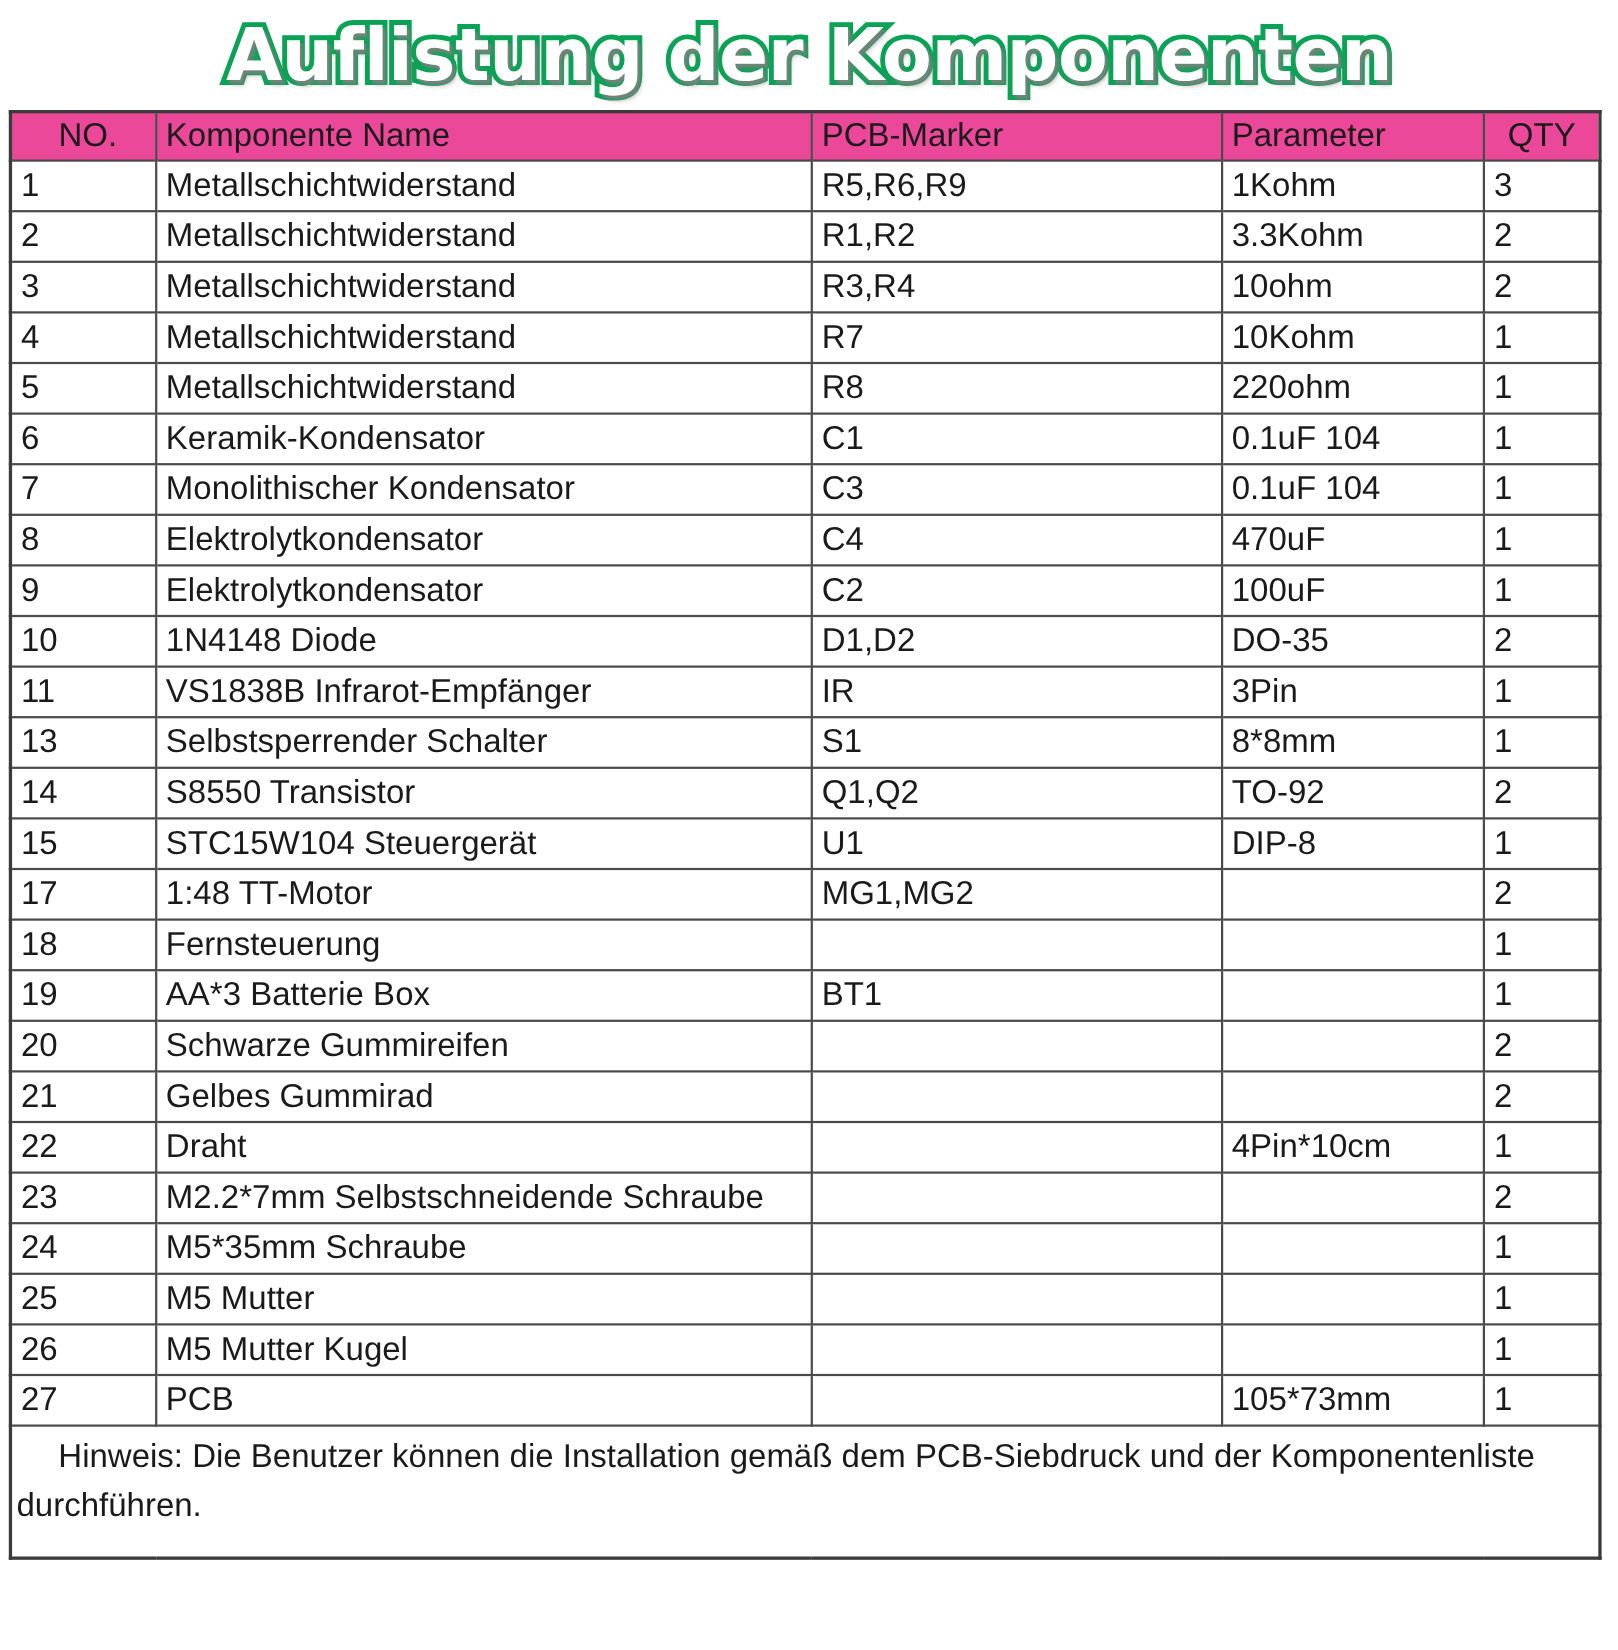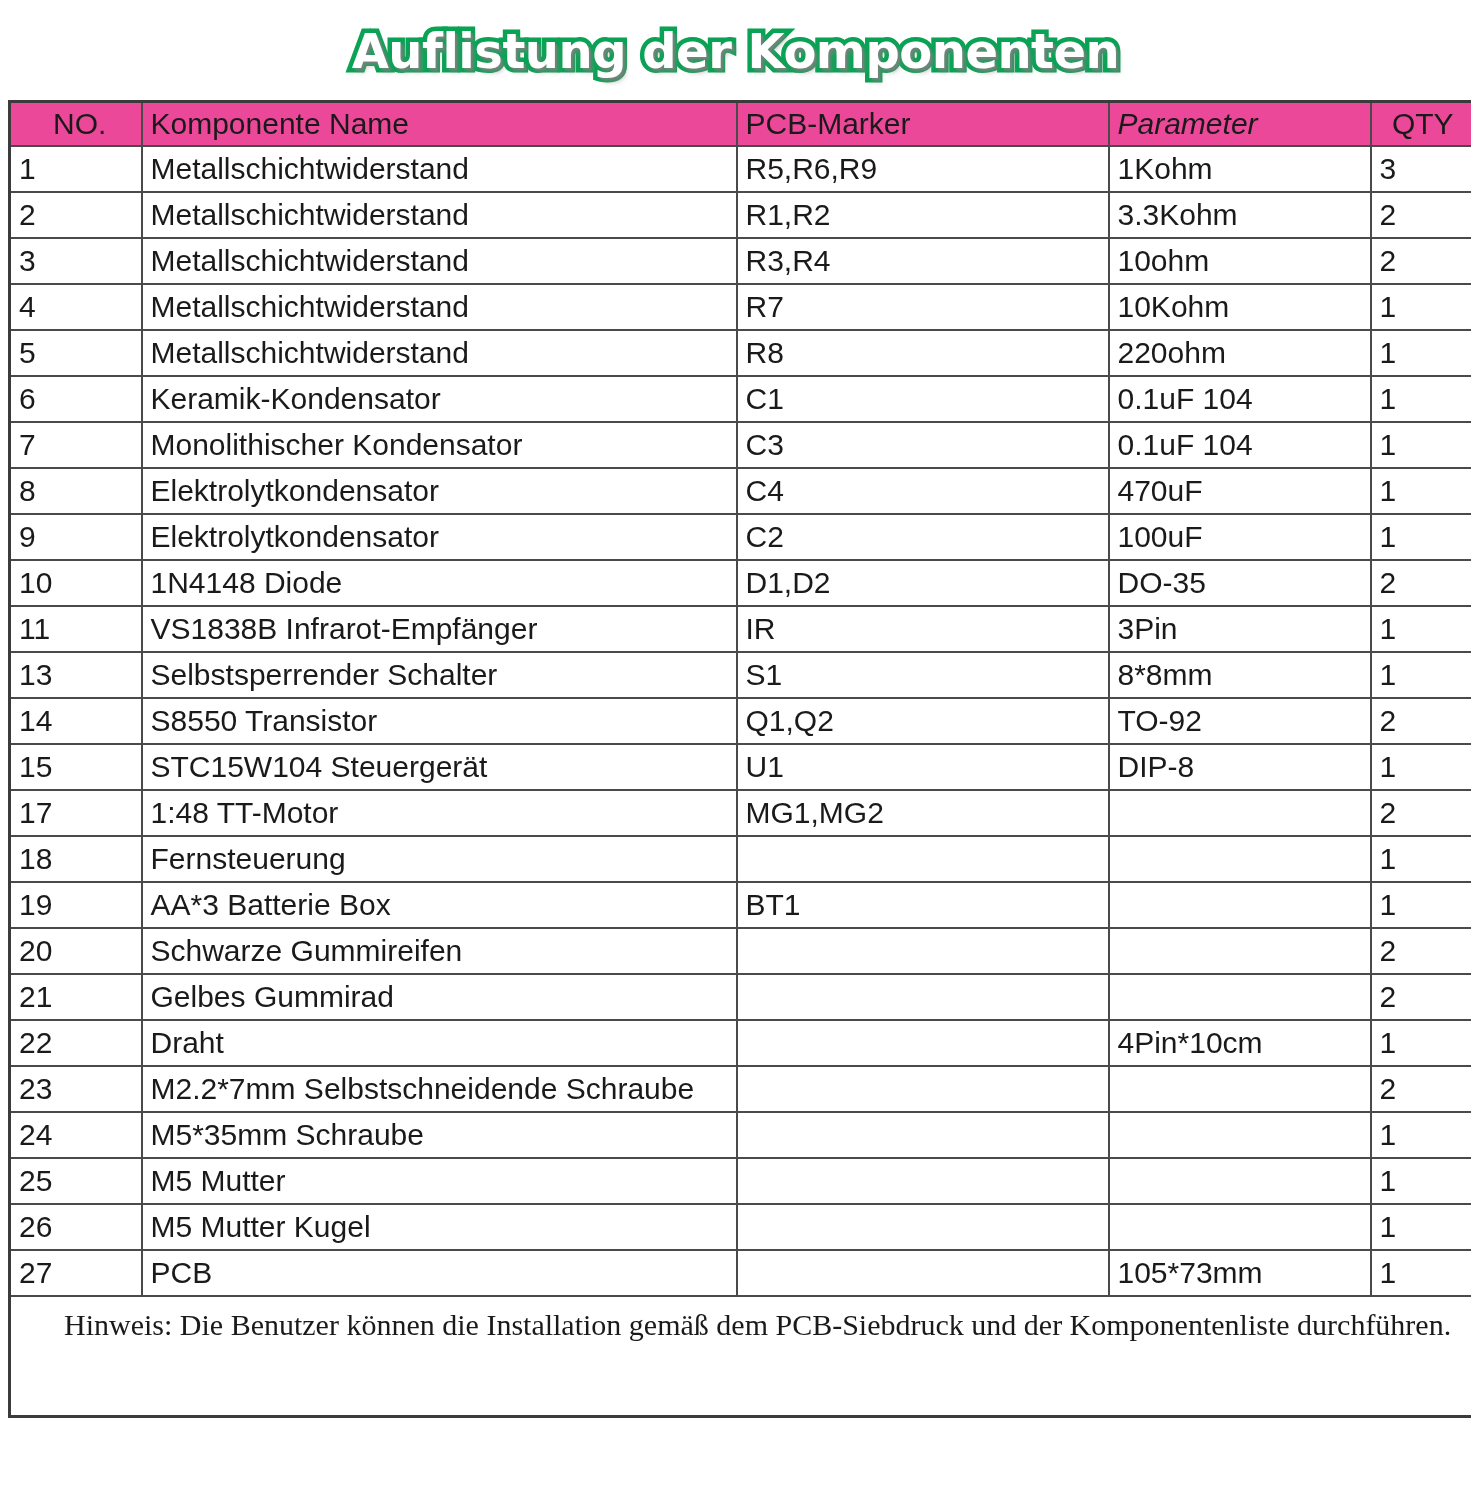--- a/index.html
+++ b/index.html
@@ -20,21 +20,21 @@
     display: flex;
     align-items: center;
     justify-content: center;
     padding-top: 2px;
     box-sizing: border-box;
   }
   .title {
     position: relative;
     font-family: "DejaVu Sans", sans-serif;
     font-weight: bold;
-    font-size: 48px;
+    font-size: 66px;
     line-height: 74px;
     letter-spacing: -0.5px;
     color: #ffffff;
     white-space: nowrap;
     -webkit-text-stroke: 9px #0aa355;
     paint-order: stroke fill;
     text-shadow:
        2px 2px 0 rgba(130,130,130,0.55),
        3px 3px 2px rgba(120,120,120,0.45),
        4px 5px 4px rgba(140,140,140,0.35);
@@ -65,40 +65,39 @@
     overflow: hidden;
     white-space: nowrap;
   }
   table.components thead th {
     background: #ec4899;
     height: 42px;
   }
   .col-no    { width: 132px; text-align: center !important; }
   .col-name  { width: 595px; }
   .col-pcb   { width: 372px; }
-  .col-param { width: 262px; font-style: italic; }
+  .col-param { width: 238px; }
   .col-qty   { width: 105px; text-align: center !important; padding-left: 0 !important; }
 
   td.c-no  { text-align: center; }
   td.c-qty { text-align: center; padding-left: 0; }
 
   
   tr.note-row td {
     height: 106px;
     padding: 6px 10px 6px 0px;
     white-space: normal;
     vertical-align: top;
     line-height: 44px;
     font-size: 30px;
   }
   .note-text {
     display: block;
     text-indent: 38px;
-    padding-left: 15px;
-    font-family: Liberation Serif, serif;
+    padding-left: 4px;
   }
 </style>
 </head>
 <body>
 
 <div class="title-wrap">
   <div class="title">Auflistung der Komponenten</div>
 </div>
 
 <div class="table-wrap">

